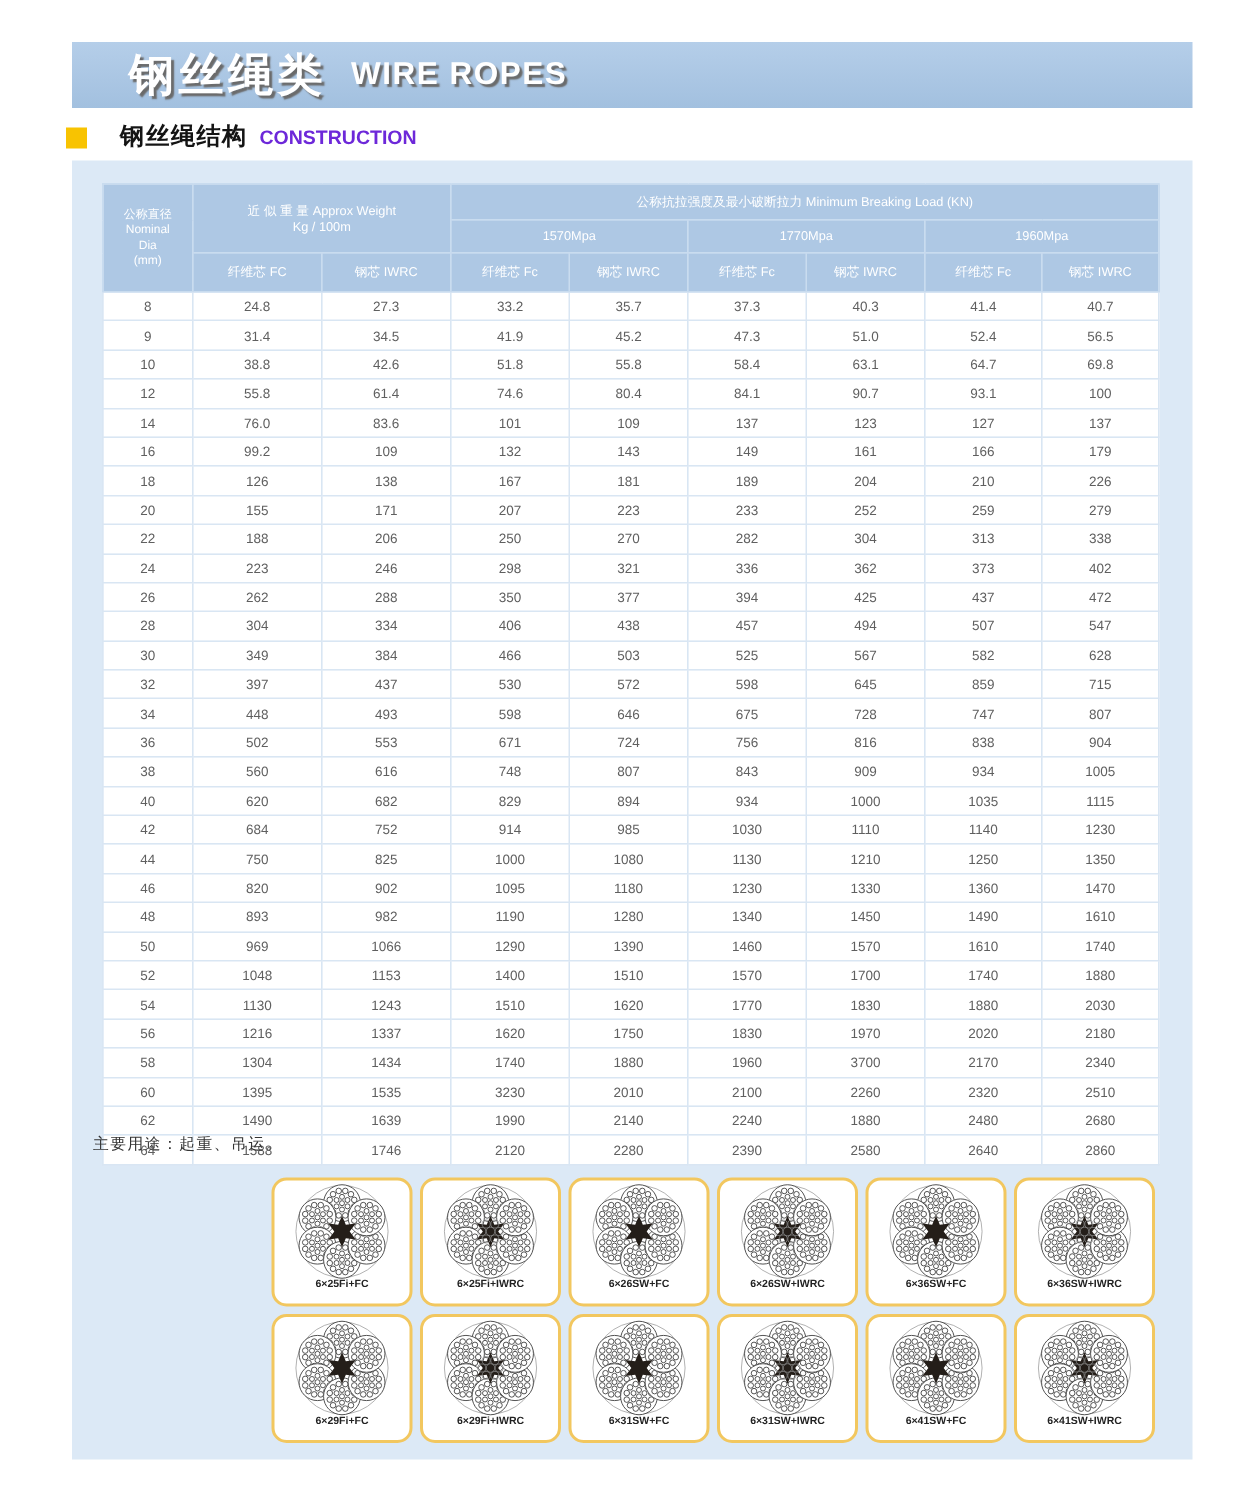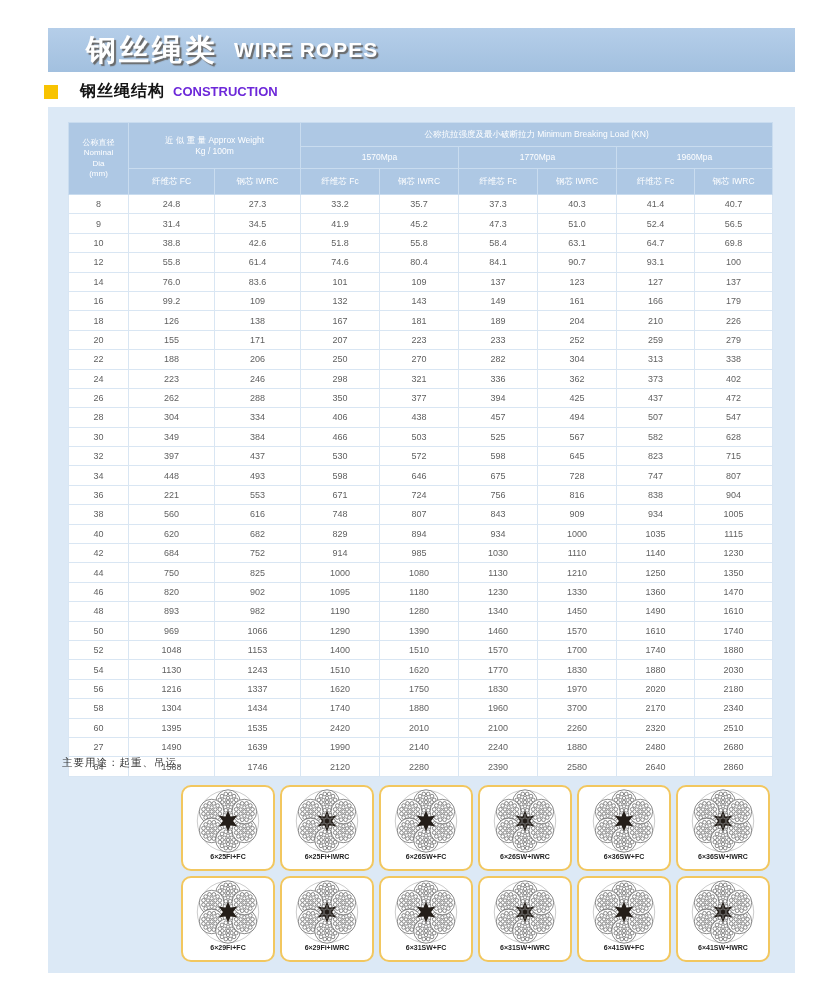--- a/index.html
+++ b/index.html
@@ -254,37 +254,37 @@
             <td>628</td>
           </tr>
           <tr>
             <td>32</td>
             <td>397</td>
             <td>437</td>
             <td>530</td>
             <td>572</td>
             <td>598</td>
             <td>645</td>
-            <td>823</td>
+            <td>859</td>
             <td>715</td>
           </tr>
           <tr>
             <td>34</td>
             <td>448</td>
             <td>493</td>
             <td>598</td>
             <td>646</td>
             <td>675</td>
             <td>728</td>
             <td>747</td>
             <td>807</td>
           </tr>
           <tr>
             <td>36</td>
-            <td>221</td>
+            <td>502</td>
             <td>553</td>
             <td>671</td>
             <td>724</td>
             <td>756</td>
             <td>816</td>
             <td>838</td>
             <td>904</td>
           </tr>
           <tr>
             <td>38</td>
@@ -404,29 +404,29 @@
             <td>1880</td>
             <td>1960</td>
             <td>3700</td>
             <td>2170</td>
             <td>2340</td>
           </tr>
           <tr>
             <td>60</td>
             <td>1395</td>
             <td>1535</td>
-            <td>2420</td>
+            <td>3230</td>
             <td>2010</td>
             <td>2100</td>
             <td>2260</td>
             <td>2320</td>
             <td>2510</td>
           </tr>
           <tr>
-            <td>27</td>
+            <td>62</td>
             <td>1490</td>
             <td>1639</td>
             <td>1990</td>
             <td>2140</td>
             <td>2240</td>
             <td>1880</td>
             <td>2480</td>
             <td>2680</td>
           </tr>
           <tr>

